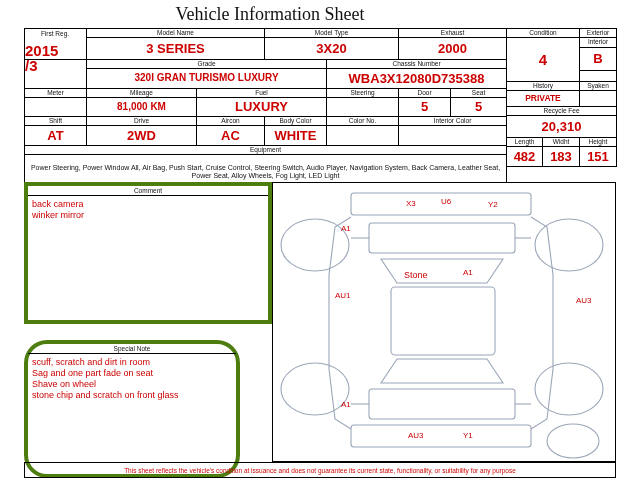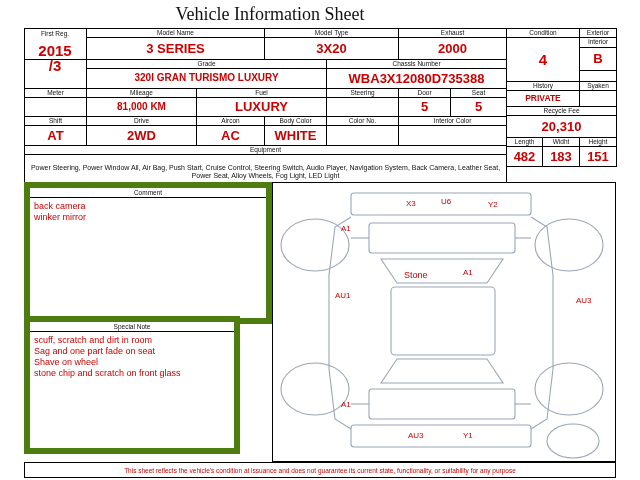--- a/index.html
+++ b/index.html
@@ -53,41 +53,41 @@
     font-size: 9.5px;
     text-align: left;
     padding: 1px 3px;
     line-height: 1.18;
     font-weight: normal;
   }
 
   
   .box {
     position: absolute;
-    border: 6px solid #4d7c0f;
+    border: 4px solid #4d7c0f;
     background: #fff;
   }
   .box-hdr {
     font-size: 6.5px;
     text-align: center;
     border-bottom: 1px solid #000;
     height: 10px;
     line-height: 10px;
     color: #111;
   }
   .box-body {
     color: #cc0000;
     font-size: 9px;
     padding: 3px 4px;
     line-height: 1.22;
     white-space: pre-line;
     text-align: left;
   }
   #comment-box { top: 182px; left: 24px; width: 248px; height: 142px; }
-  #note-box { top: 316px; left: 24px; width: 216px; height: 138px; }
+  #note-box { top: 340px; left: 24px; width: 216px; height: 138px; border-radius: 23px; }
 
   
   #diagram {
     position: absolute;
     top: 182px; left: 272px;
     width: 344px; height: 280px;
     border: 1px solid #000;
     background: #fff;
     overflow: hidden;
   }
@@ -194,21 +194,21 @@
     <tr>
       <td class="lbl" colspan="8">Equipment</td>
     </tr>
     <tr>
       <td colspan="8" class="equip-text" style="height:34px">Power Steering, Power Window  All, Air Bag, Push Start, Cruise Control, Steering Switch, Audio Player, Navigation System, Back Camera, Leather Seat, Power Seat, Alloy Wheels, Fog Light, LED Light</td>
     </tr>
   </tbody>
     </table>
 
   <div style="position:absolute;top:29px;left:25px;width:60px;height:10px;font-size:6.5px;text-align:center;line-height:10px;color:#111;">First Reg.</div>
-  <div style="position:absolute;top:40px;left:25px;width:60px;height:44px;color:#cc0000;font-size:15px;font-weight:bold;text-align:center;white-space:pre-line;line-height:1.0;padding-top:3px;">2015
+  <div style="position:absolute;top:40px;left:25px;width:60px;height:44px;color:#cc0000;font-size:15px;font-weight:bold;text-align:left;white-space:pre-line;line-height:1.0;padding-top:3px;">2015
 /3</div>
 
   <table class="grid" id="topright">
     <colgroup>
       <col style="width:36px">
         <col style="width:37px">
         <col style="width:37px">
     </colgroup>
     <tbody>
         <tr>

